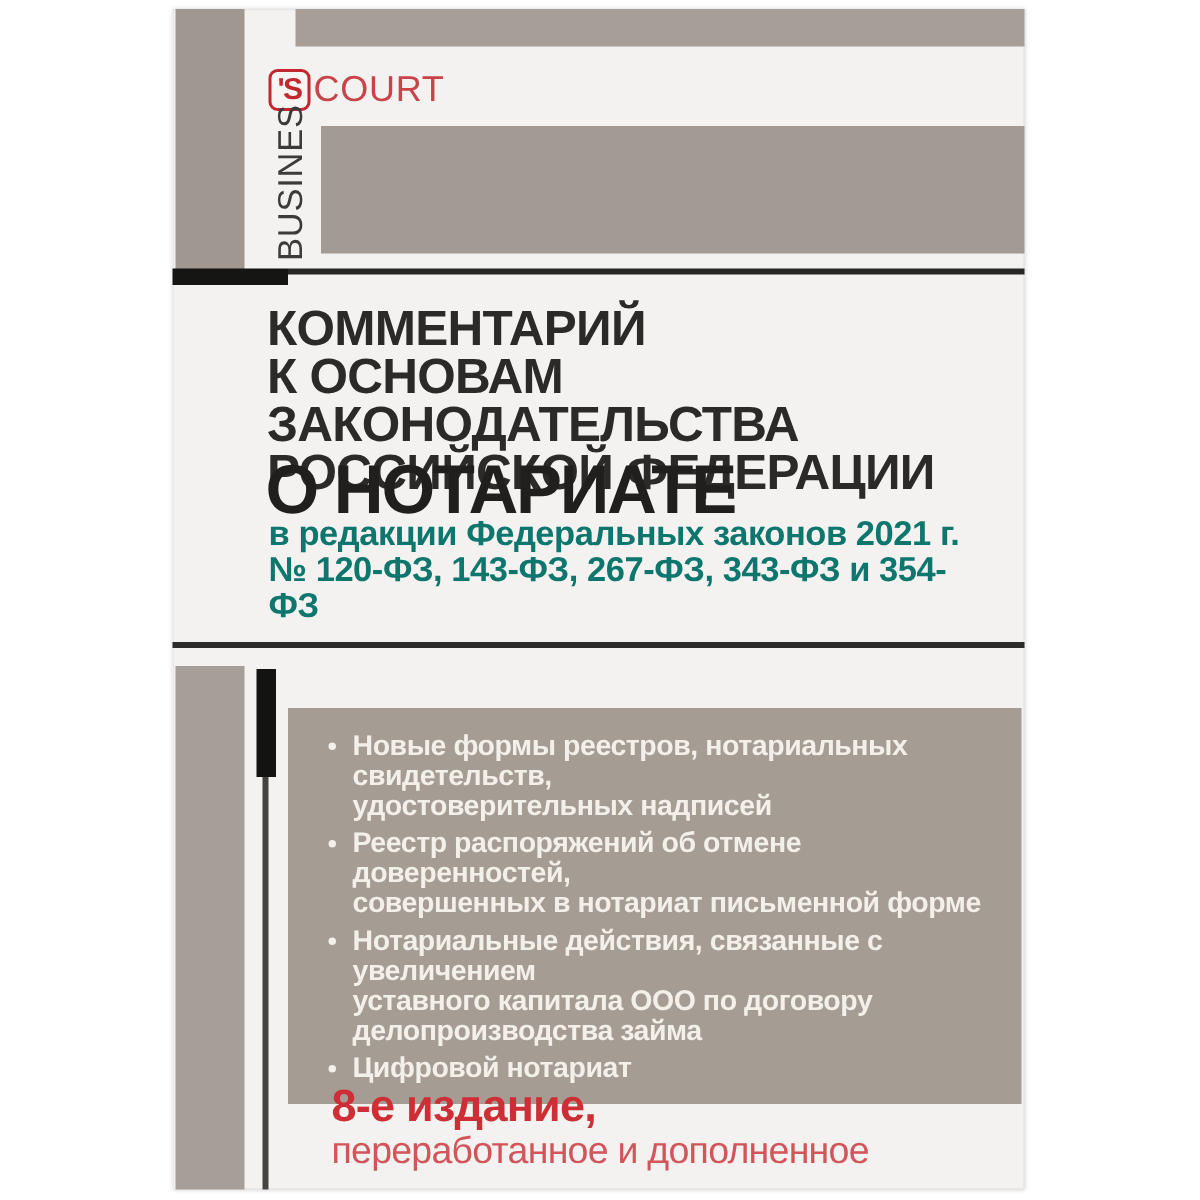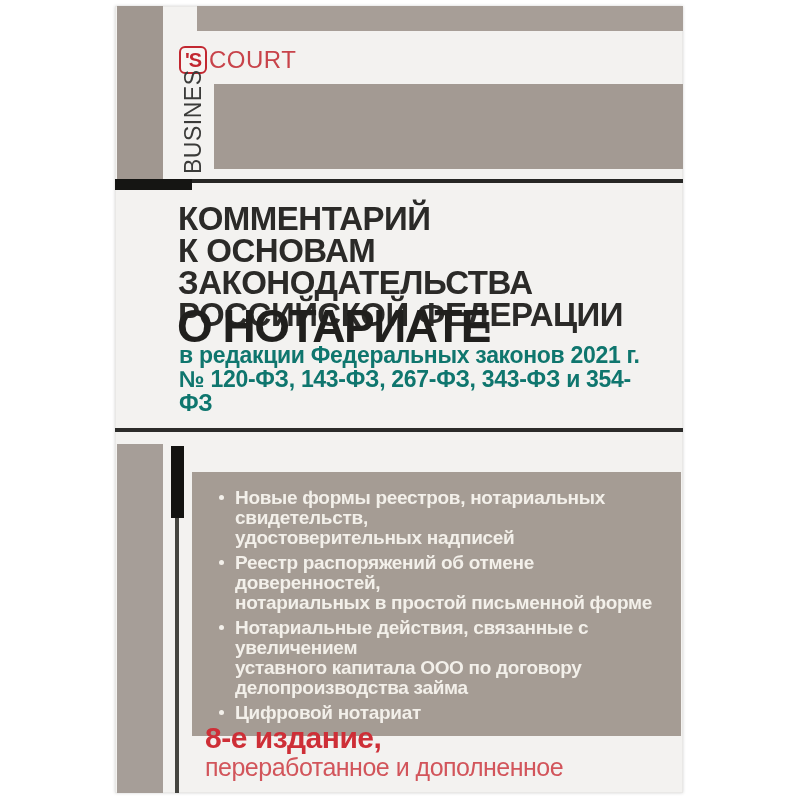--- a/index.html
+++ b/index.html
@@ -66,21 +66,21 @@
   .panel li{
     position:relative;margin:0 0 5px 0;
     font-size:19px;font-weight:bold;color:#f3f0ea;
     line-height:20px;letter-spacing:-0.3px;white-space:pre-line;
   }
   .panel li::before{
     content:"";position:absolute;left:-16px;top:7px;
     width:5px;height:5px;border-radius:50%;background:#f3f0ea;
   }
   
-  .edition{left:90px;top:716px;width:420px;}
+  .edition{left:106px;top:716px;width:420px;}
   .edition-bold{
     font-size:30px;font-weight:bold;color:#ce2f37;
     line-height:32px;letter-spacing:-0.5px;
   }
   .edition-light{
     font-size:25px;font-weight:normal;color:#d2555b;
     line-height:27px;letter-spacing:-0.5px;
   }
 </style>
 </head>
@@ -112,21 +112,21 @@
 
   <div class="abs spine-bottom"></div>
   <div class="abs vbar"></div>
   <div class="abs vline"></div>
 
   <div class="abs panel">
     <ul>
       <li>Новые формы реестров, нотариальных свидетельств,
 удостоверительных надписей</li>
       <li>Реестр распоряжений об отмене доверенностей,
-нотариальных в простой письменной форме</li>
+совершенных в нотариат письменной форме</li>
       <li>Нотариальные действия, связанные с увеличением
 уставного капитала ООО по договору
 делопроизводства займа</li>
       <li>Цифровой нотариат</li>
     </ul>
   </div>
 
   <div class="abs edition">
     <div class="edition-bold">8-е издание,</div>
     <div class="edition-light">переработанное и дополненное</div>

